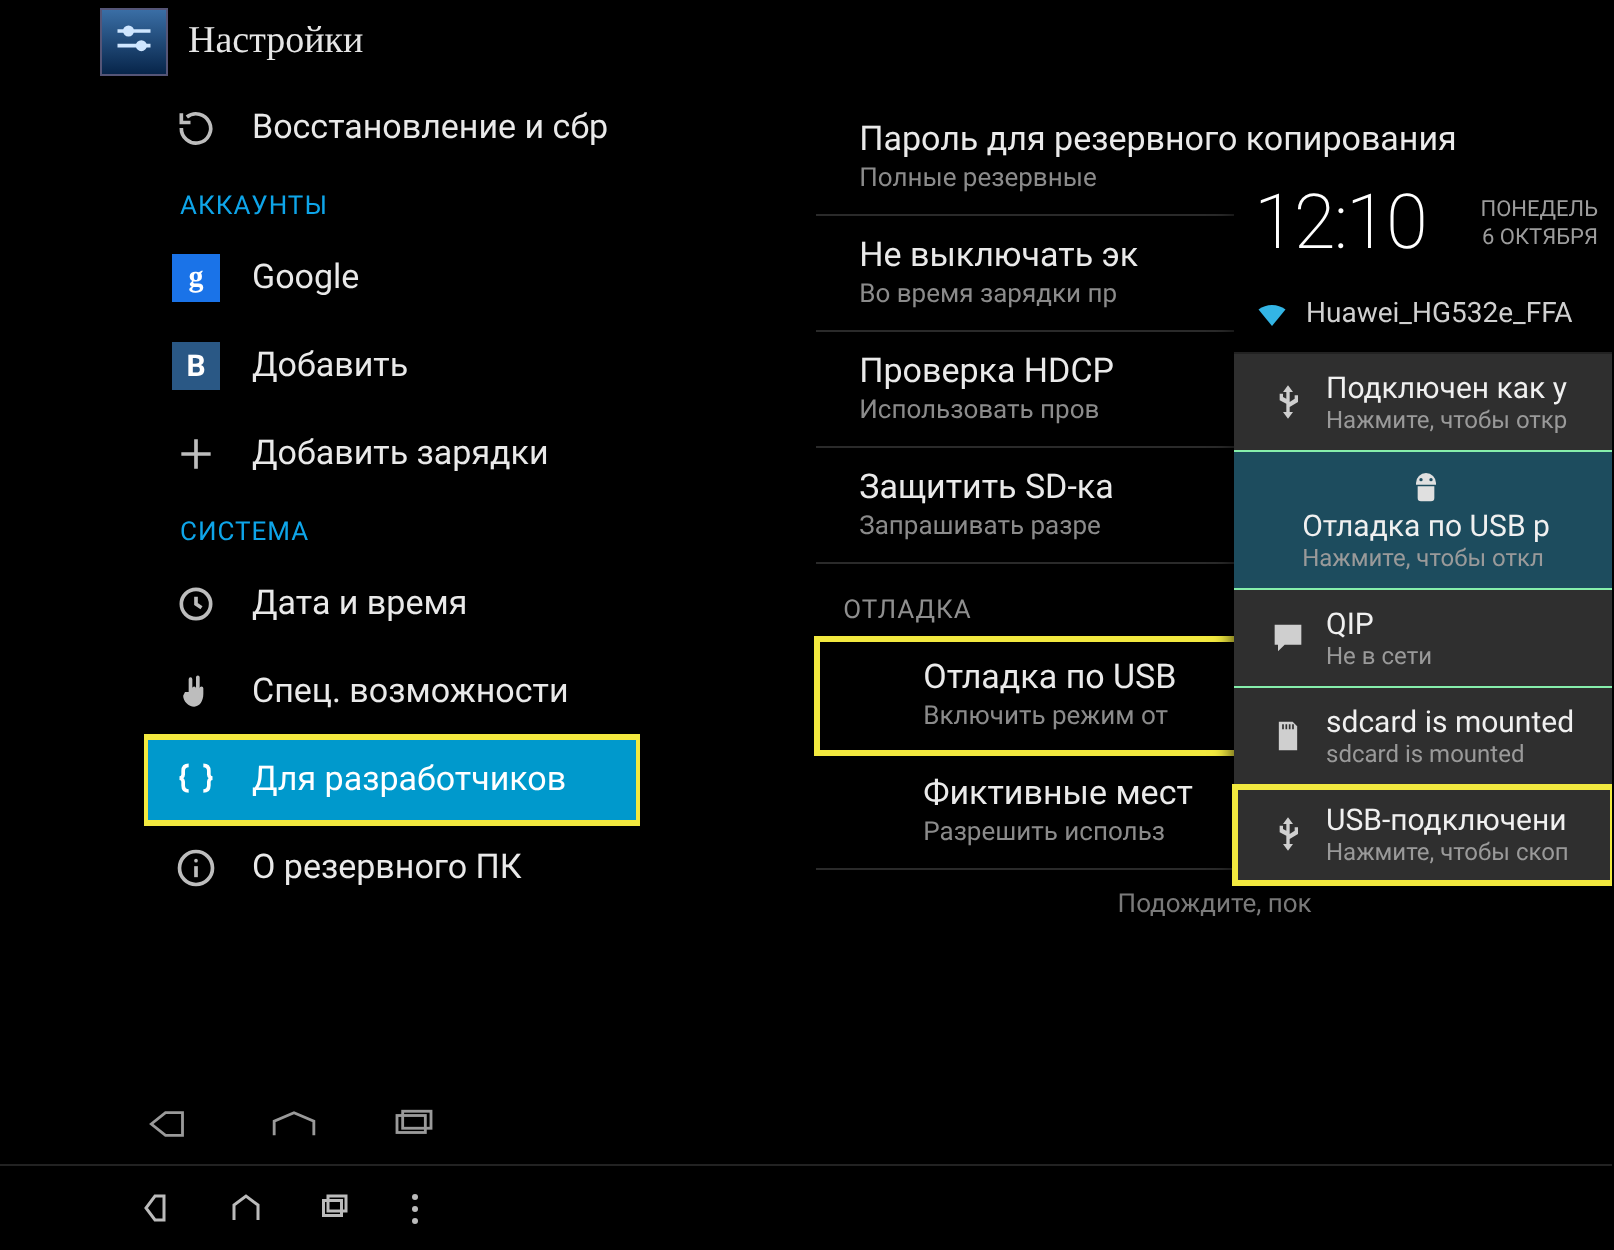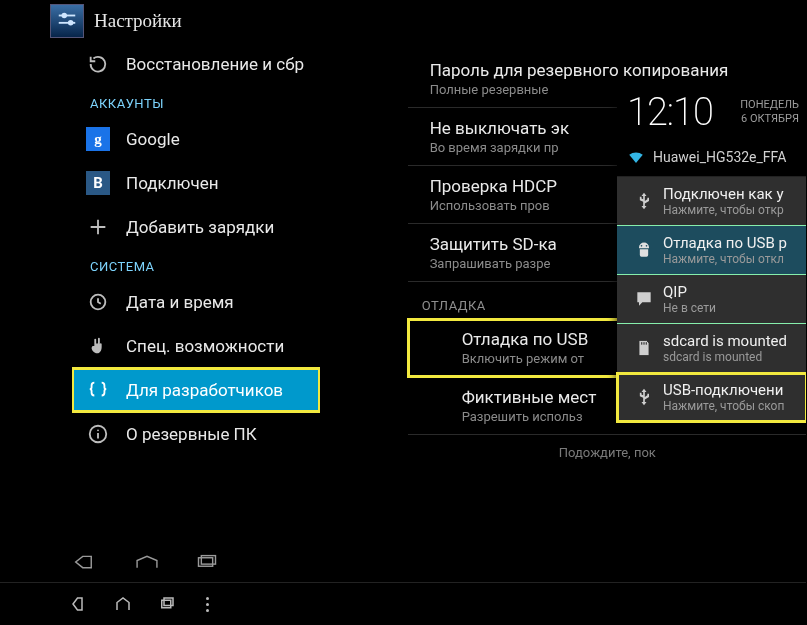--- a/index.html
+++ b/index.html
@@ -36,21 +36,21 @@
   .columns {
     display: flex;
     height: 505px;
     padding-left: 72px;
   }
   .sidebar {
     width: 248px;
     overflow: hidden;
   }
   .section-header {
-    color: #7dd3fc;
+    color: #0ea5e9;
     font-size: 13px; letter-spacing: .5px;
     padding: 10px 0 6px 18px;
   }
   .sb-item {
     display: flex; align-items: center;
     height: 44px;
     padding-left: 14px;
     font-size: 17px; color: #e9e9e9;
     cursor: pointer;
   }
@@ -119,21 +119,21 @@
     font-size:14px; color:#d0d0d0;
   }
   .wifi-row svg { width:18px; height:18px; margin-right:8px; }
 
   .notif {
     display:flex; align-items:center;
     padding: 8px 6px 8px 8px;
     border-bottom: 1px solid #86efac;
     background:#2f2f2f;
   }
-  .notif.hl-blue { background:#1d4c5e; }
+  .notif.hl-blue { background:#1d4c5e;flex-direction:column; }
   .notif.hl-yel  { outline:3px solid #f2e93f; outline-offset:-2px; }
   .notif .nicon {
     width: 38px; display:flex; justify-content:center;
   }
   .notif .nicon svg { width:20px; height:20px; }
   .notif .ntext .nt { font-size:15px; color:#f0f0f0; white-space:nowrap; overflow:hidden;}
   .notif .ntext .ns { font-size:12px; color:#9a9a9a; white-space:nowrap; overflow:hidden;}
 
   
   .navbar, .navbar2 {
@@ -196,21 +196,21 @@
     <div class="sb-item">
       <span class="icon">
           <span class="sq sq-blue">g</span>
         </span>
       <span>Google</span>
     </div>
     <div class="sb-item">
       <span class="icon">
           <span class="sq sq-vk">B</span>
         </span>
-      <span>Подключен</span>
+      <span>Добавить</span>
     </div>
     <div class="sb-item">
       <span class="icon">
         <svg viewBox="0 0 24 24">
             <path stroke="#bdbdbd" stroke-width="2" d="M12 4v16M4 12h16"></path>
           </svg>
       </span>
       <span>Добавить зарядки</span>
     </div>
 
@@ -242,21 +242,21 @@
       <span>Для разработчиков</span>
     </div>
     <div class="sb-item">
       <span class="icon">
         <svg viewBox="0 0 24 24">
             <circle cx="12" cy="12" r="9" fill="none" stroke="#bdbdbd" stroke-width="2"></circle>
             <circle cx="12" cy="8" r="1" fill="#bdbdbd"></circle>
             <path stroke="#bdbdbd" stroke-width="2" d="M12 11v6"></path>
           </svg>
       </span>
-      <span>О резервные ПК</span>
+      <span>О резервного ПК</span>
     </div>
   </div>
 
   <div class="panel">
 
     <div class="row">
       <div class="t">Пароль для резервного копирования</div>
       <div class="s">Полные резервные</div>
     </div>
     <div class="row">

